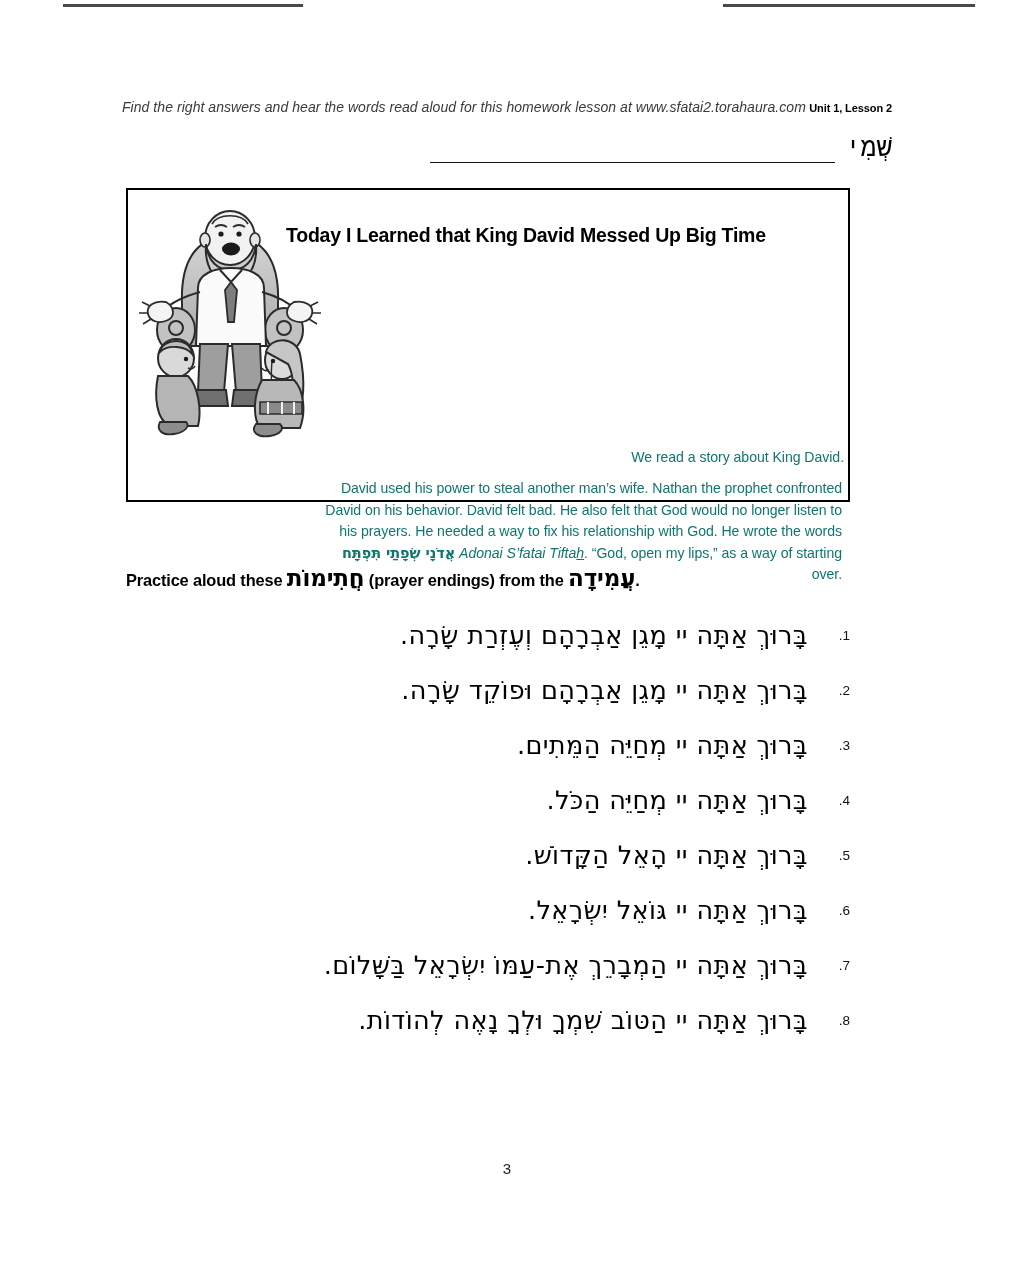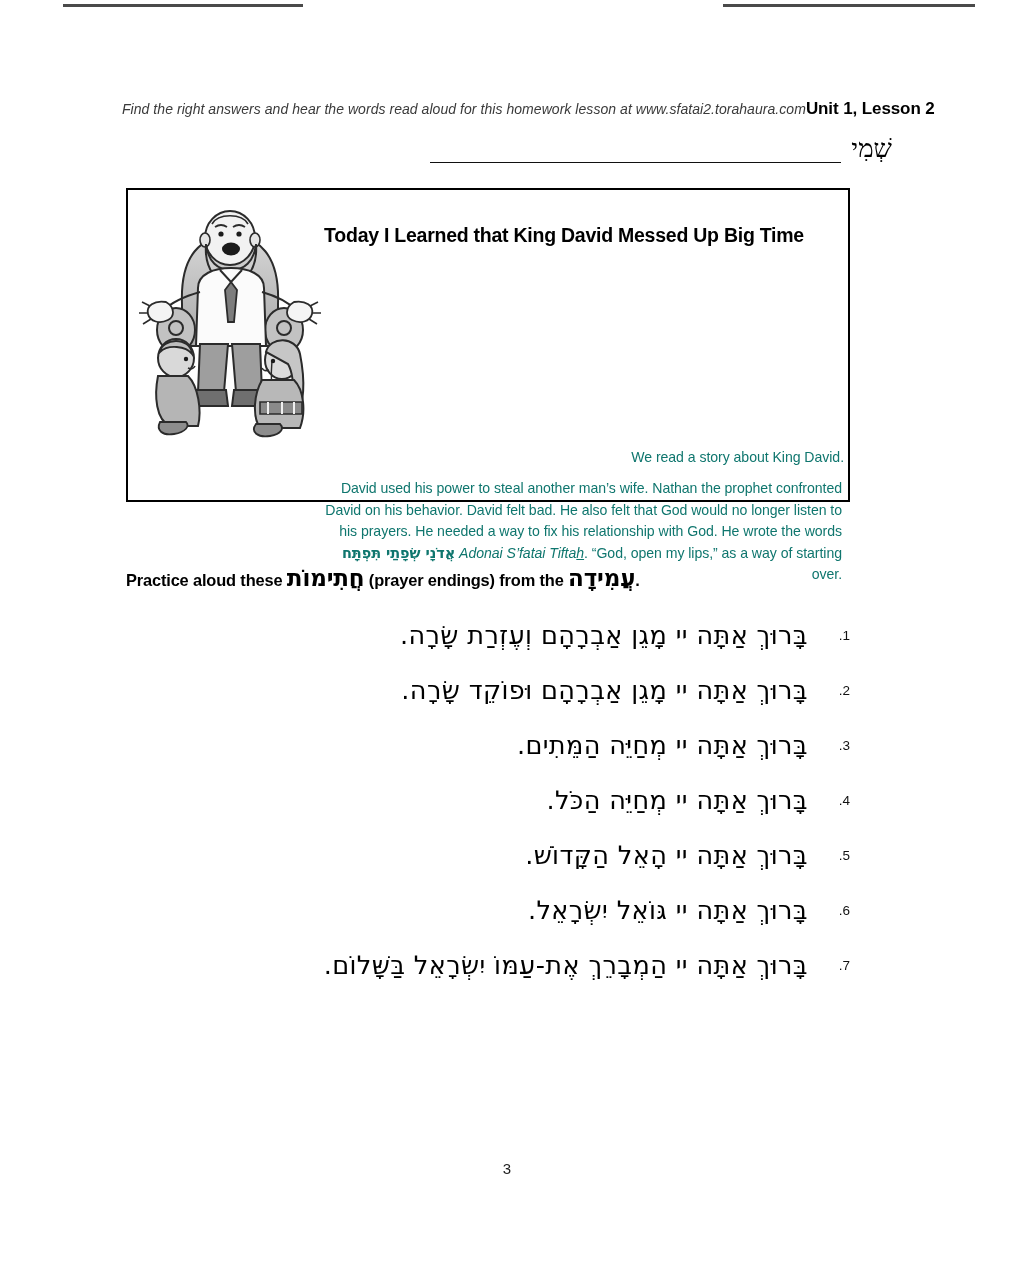--- a/index.html
+++ b/index.html
@@ -37,21 +37,21 @@
     justify-content: space-between;
   }
   .header-note {
     font-size: 14px;
     font-style: italic;
     color: #3a3a3a;
     letter-spacing: 0.05px;
     white-space: nowrap;
   }
   .header-unit {
-    font-size: 17px;
+    font-size: 11px;
     font-weight: bold;
     color: #000;
     white-space: nowrap;
     letter-spacing: -0.1px;
   }
 
   
   .name-line {
     position: absolute;
     top: 136px;
@@ -61,21 +61,21 @@
     align-items: flex-end;
     justify-content: flex-end;
     gap: 10px;
   }
   .name-rule {
     flex: 1 1 auto;
     border-bottom: 1.6px solid #111;
     height: 26px;
   }
   .name-hebrew {
-    font-family: Liberation Serif, serif;
+    font-family: Liberation Mono, monospace;
     font-size: 26px;
     line-height: 1;
     direction: rtl;
     white-space: nowrap;
     padding-bottom: 1px;
   }
 
   
   .story-box {
     position: absolute;
@@ -101,21 +101,20 @@
 
   
   .box-title {
     position: absolute;
     left: 158px;
     top: 34px;
     width: 556px;
     font-size: 19.5px;
     font-weight: bold;
     letter-spacing: -0.25px;
-    text-align: center;
     line-height: 1.15;
   }
   .box-para {
     position: absolute;
     font-size: 14.1px;
     line-height: 21.6px;
     color: #0f766e;
     letter-spacing: -0.05px;
     text-align: right;
   }
@@ -323,15 +322,19 @@
     <div class="prayer-num">.5</div>
   </div>
   <div class="prayer-row">
     <div class="prayer-text">בָּרוּךְ אַתָּה יי גּוֹאֵל יִשְׂרָאֵל.</div>
     <div class="prayer-num">.6</div>
   </div>
   <div class="prayer-row">
     <div class="prayer-text">בָּרוּךְ אַתָּה יי הַמְבָרֵךְ אֶת-עַמּוֹ יִשְׂרָאֵל בַּשָּׁלוֹם.</div>
     <div class="prayer-num">.7</div>
   </div>
+  <div class="prayer-row">
+    <div class="prayer-text">בָּרוּךְ אַתָּה יי הַטּוֹב שִׁמְךָ וּלְךָ נָאֶה לְהוֹדוֹת.</div>
+    <div class="prayer-num">.8</div>
+  </div>
 </div>
 
 <div class="page-number">3</div>
 
 </body></html>

